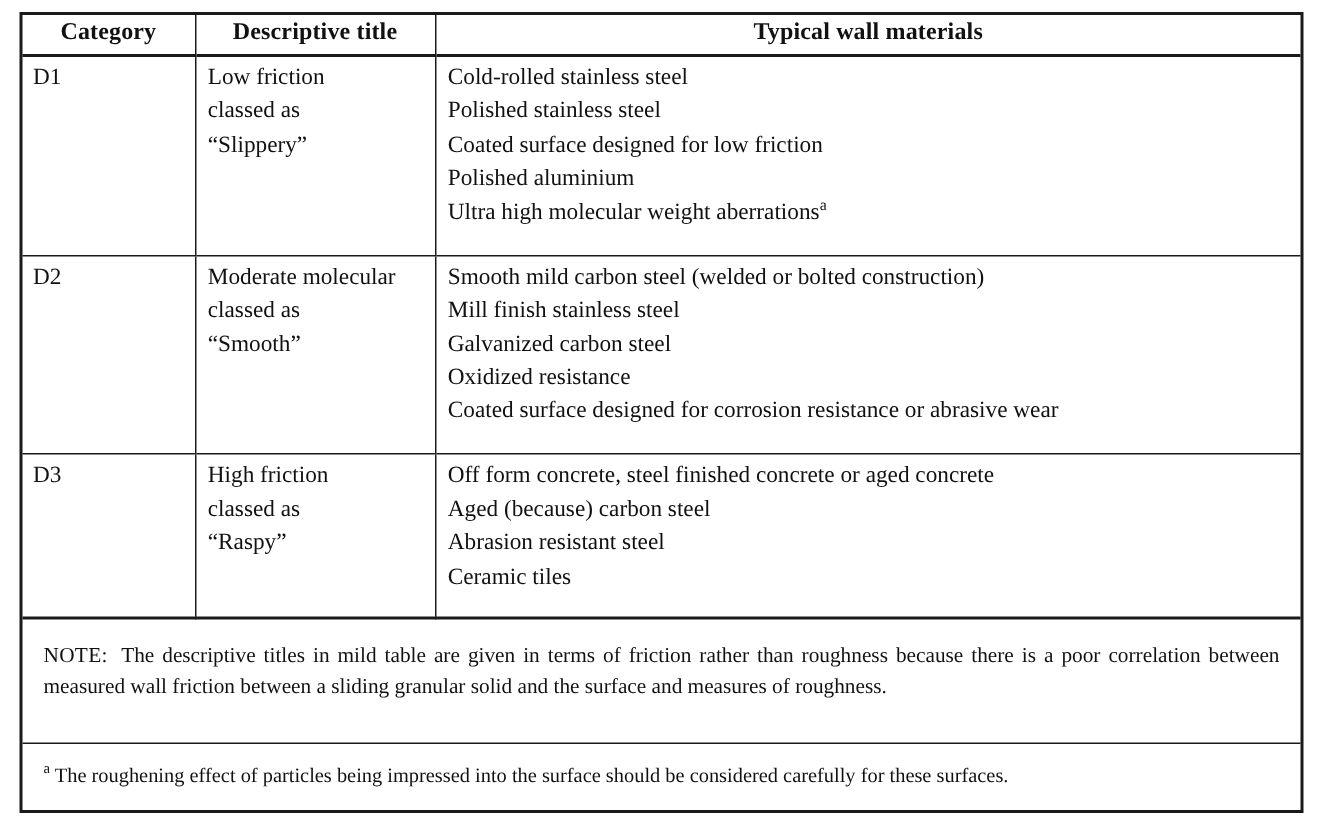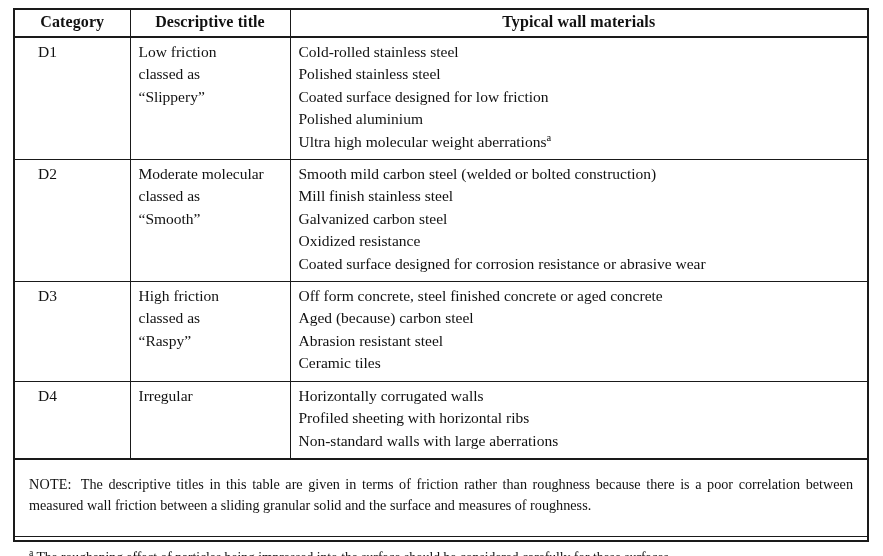--- a/index.html
+++ b/index.html
@@ -63,21 +63,21 @@
 
   tbody td {
     border-top: 1.1px solid #1a1a1a;
     border-right: 1.1px solid #1a1a1a;
     vertical-align: top;
     padding: 3px 6px 6px 7px;
     line-height: 22.4px;
   }
   tbody tr.group-row:first-child td { border-top: none; }
   tbody td.last { border-right: none; margin-left: 48px; }
-  tbody td.cat  { padding-left: 23px; }
+  tbody td.cat  { padding-left: 7px; }
   tbody td.desc { padding-left: 8px; }
   tbody td.mat  { padding-left: 8px; }
 
   .mline { display: block; white-space: nowrap; }
   sup.fn {
     font-size: 0.68em;
     vertical-align: super;
     line-height: 0;
   }
 
@@ -168,34 +168,23 @@
               <span class="mline">classed as</span>
               <span class="mline">“Raspy”</span>
             </td>
             <td class="mat last">
               <span class="mline"><span>Off form concrete, steel finished concrete or aged concrete</span></span>
               <span class="mline"><span>Aged (because) carbon steel</span></span>
               <span class="mline"><span>Abrasion resistant steel</span></span>
               <span class="mline"><span>Ceramic tiles</span></span>
             </td>
           </tr>
-          <tr class="group-row">
-            <td class="cat">D4</td>
-            <td class="desc">
-              <span class="mline">Irregular</span>
-            </td>
-            <td class="mat last">
-              <span class="mline"><span>Horizontally corrugated walls</span></span>
-              <span class="mline"><span>Profiled sheeting with horizontal ribs</span></span>
-              <span class="mline"><span>Non-standard walls with large aberrations</span></span>
-            </td>
-          </tr>
           <tr>
             <td class="note-cell" colspan="3">
-              <p class="note-text"><span class="note-label">NOTE:</span><span class="note-gap"></span><span>The descriptive titles in this table are given in terms of friction rather than roughness because there is a poor correlation between measured wall friction between a sliding granular solid and the surface and measures of roughness.</span></p>
+              <p class="note-text"><span class="note-label">NOTE:</span><span class="note-gap"></span><span>The descriptive titles in mild table are given in terms of friction rather than roughness because there is a poor correlation between measured wall friction between a sliding granular solid and the surface and measures of roughness.</span></p>
             </td>
           </tr>
           <tr>
             <td class="footnote-cell" colspan="3">
               <p class="footnote-text"><sup class="fn">a</sup> <span>The roughening effect of particles being impressed into the surface should be considered carefully for these surfaces.</span></p>
             </td>
           </tr>
         </tbody>
     </table>
   </div>

